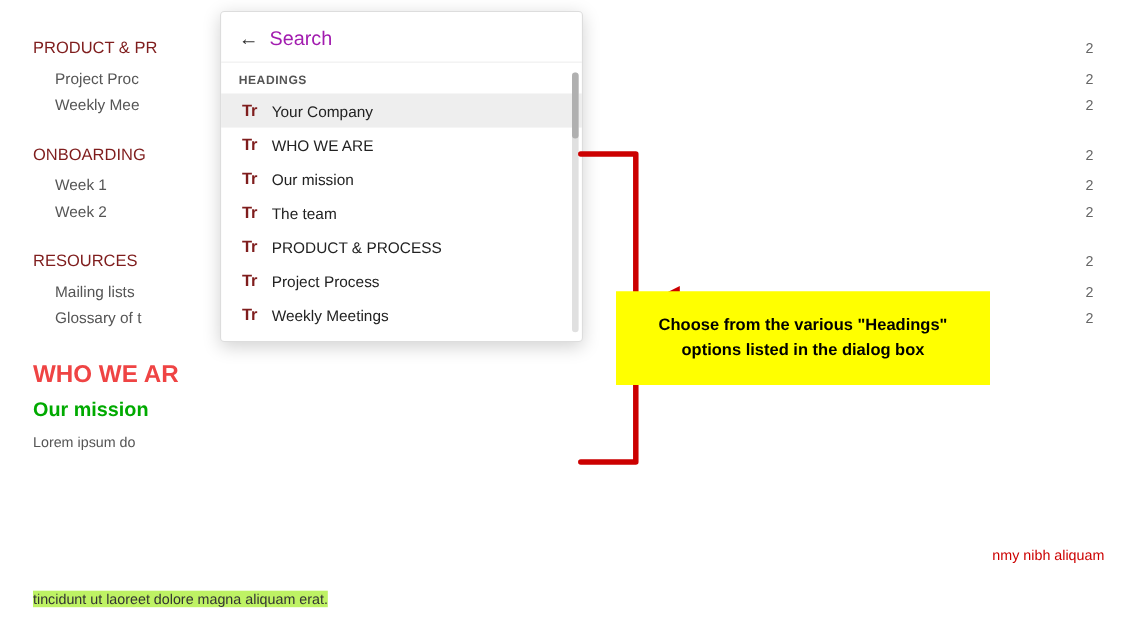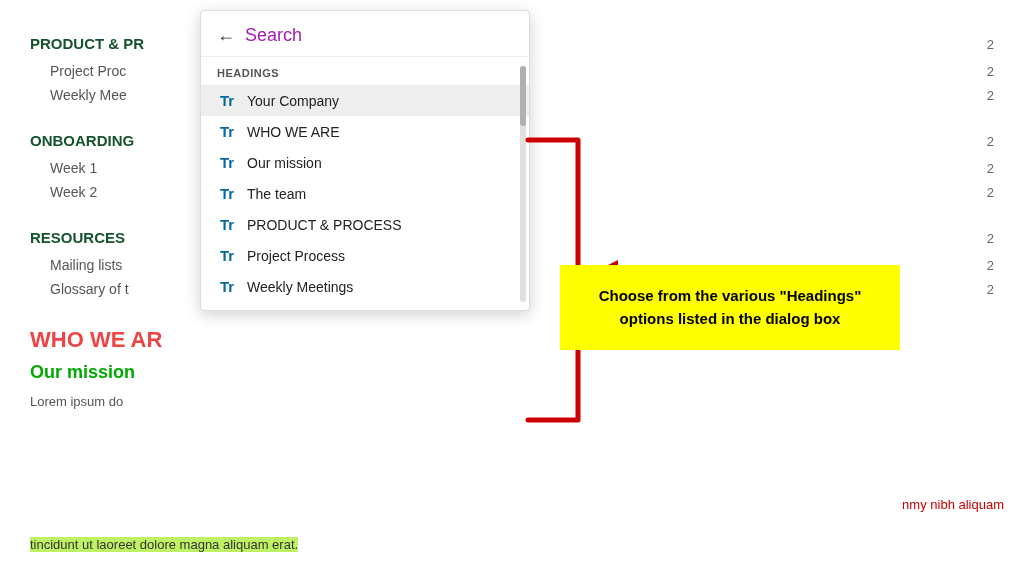--- a/index.html
+++ b/index.html
@@ -17,23 +17,23 @@
       position: absolute;
       top: 0; left: 0;
       width: 100%; height: 100%;
       padding: 20px 30px;
       color: #333;
       font-size: 14px;
       line-height: 1.6;
     }
 
     .doc-section-heading {
-      font-weight: bold;
+      font-weight: normal;
       font-size: 15px;
-      color: #14532d;
+      color: #7f1d1d;
       margin-top: 12px;
       margin-bottom: 4px;
       text-align: center;
     }
 
     .doc-item {
       padding-left: 20px;
       margin-bottom: 2px;
       color: #555;
     }
@@ -125,21 +125,21 @@
     .heading-item:hover, .heading-item.active {
       background: #f0f0f0;
     }
 
     .heading-item.active {
       background: #eeeeee;
     }
 
     .tt-icon {
       font-size: 15px;
-      color: #0369a1;
+      color: #7f1d1d;
       font-weight: bold;
       min-width: 20px;
       display: flex;
       align-items: center;
       justify-content: center;
     }
 
     .heading-item-text {
       font-size: 14px;
       color: #222;

